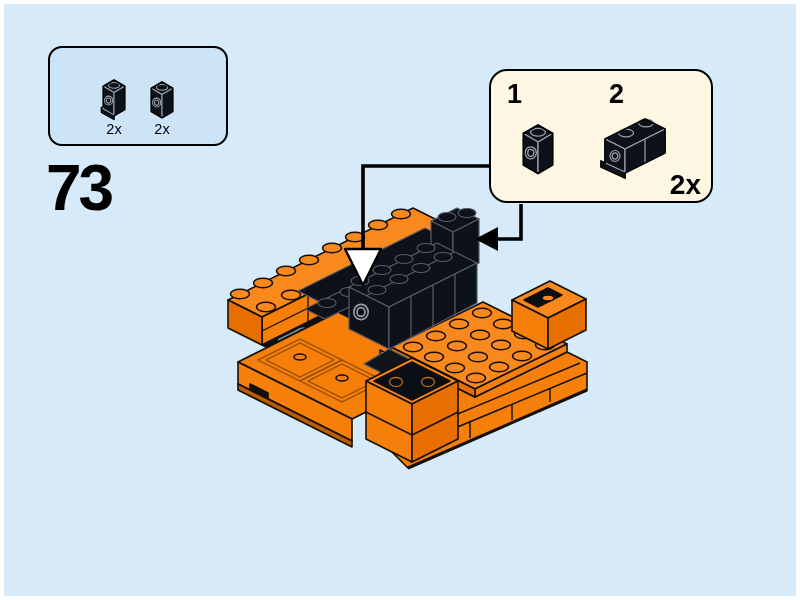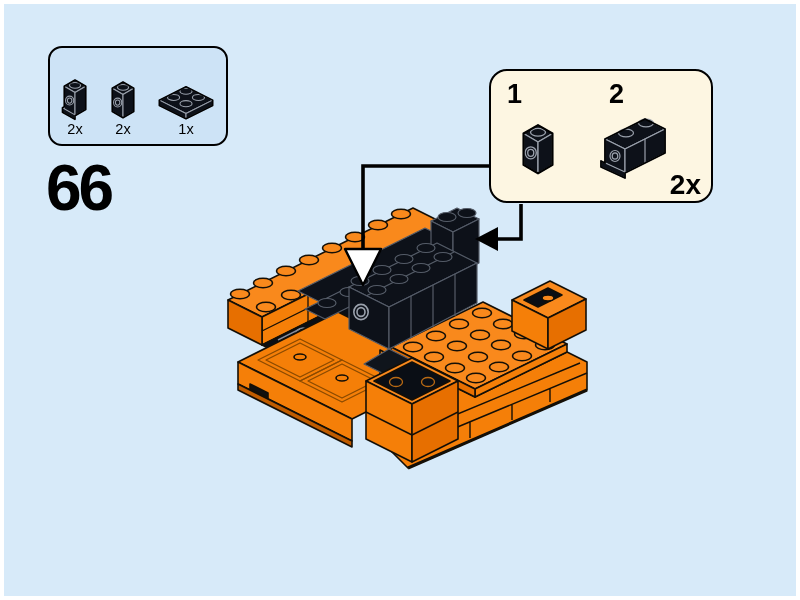--- a/index.html
+++ b/index.html
@@ -220,38 +220,23 @@
           <ellipse cx="19" cy="11" rx="6.2" ry="3.2"></ellipse>
           <polygon points="7,12 19,19 19,45 7,38"></polygon>
           <polygon points="19,19 31,12 31,38 19,45"></polygon>
           <ellipse cx="13" cy="28" rx="4.6" ry="5" fill="none"></ellipse>
           <ellipse cx="13" cy="28" rx="2.5" ry="2.9" fill="none"></ellipse>
         </g>
         <path d="M7,12 L19,5 L31,12 L31,38 L19,45 L7,38 Z" fill="none" stroke="#000" stroke-width="1.8" stroke-linejoin="round"></path>
       </svg>
       <span class="part-count">2x</span>
     </div>
-    <div class="part-item">
-      <svg width="64" height="40" viewBox="0 0 72 44">
-        <g fill="#0d1119" stroke="#9aa1ac" stroke-width="1.2" stroke-linejoin="round">
-          <polygon points="6,21 36,6 66,21 36,36"></polygon>
-          <polygon points="6,21 36,36 36,42 6,27"></polygon>
-          <polygon points="36,36 66,21 66,27 36,42"></polygon>
-          <ellipse cx="22" cy="18" rx="6.8" ry="3.4"></ellipse>
-          <ellipse cx="36" cy="11" rx="6.8" ry="3.4"></ellipse>
-          <ellipse cx="50" cy="18" rx="6.8" ry="3.4"></ellipse>
-          <ellipse cx="36" cy="25" rx="6.8" ry="3.4"></ellipse>
-        </g>
-        <path d="M6,21 L36,6 L66,21 L66,27 L36,42 L6,27 Z" fill="none" stroke="#000" stroke-width="1.8" stroke-linejoin="round"></path>
-      </svg>
-      <span class="part-count">1x</span>
-    </div>
   </div>
 
-  <div class="step-number">66</div>
+  <div class="step-number">73</div>
 
   <div class="callout">
     <span class="callout-step-label label-1">1</span>
     <span class="callout-step-label label-2">2</span>
 
     <svg class="callout-part-1" width="46" height="58" viewBox="0 0 38 48">
       <g fill="#0d1119" stroke="#9aa1ac" stroke-width="1.1" stroke-linejoin="round">
         <polygon points="7,12 19,5 31,12 19,19"></polygon>
         <ellipse cx="19" cy="11" rx="6.2" ry="3.2"></ellipse>
         <polygon points="7,12 19,19 19,45 7,38"></polygon>

